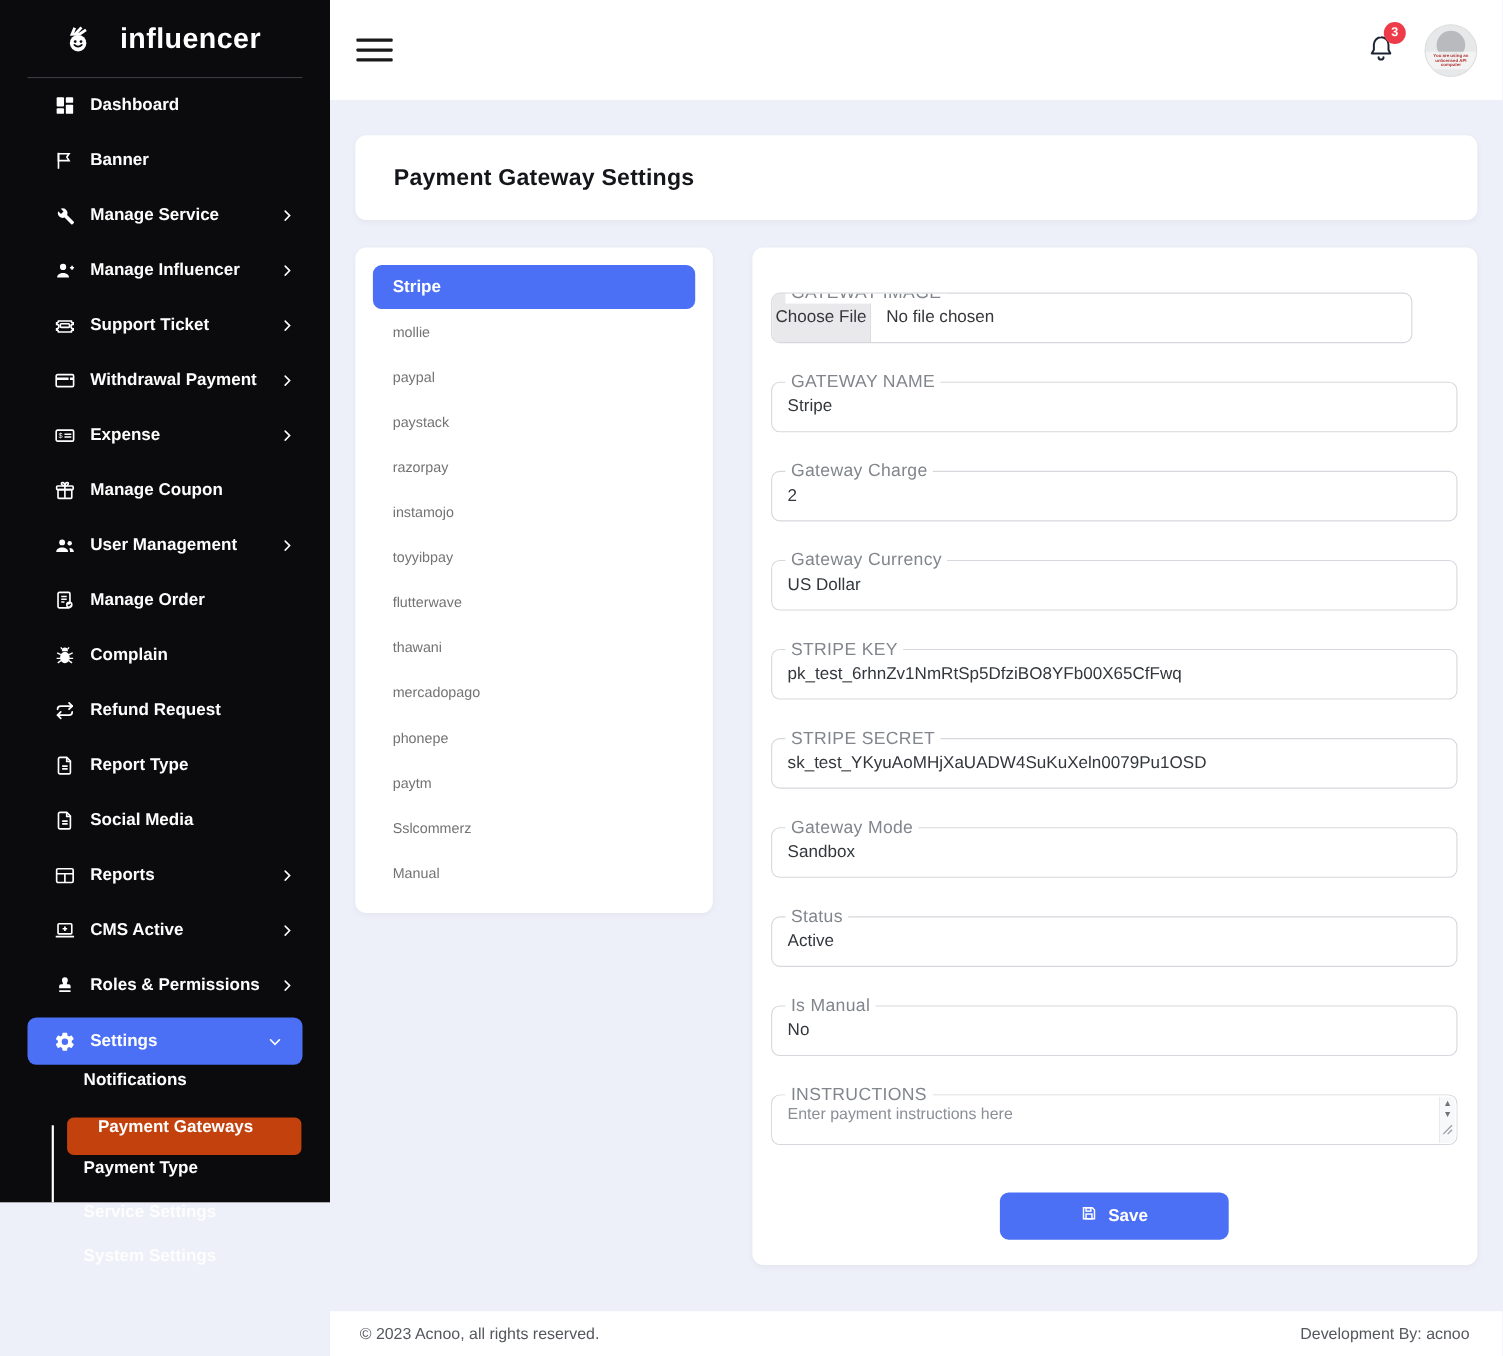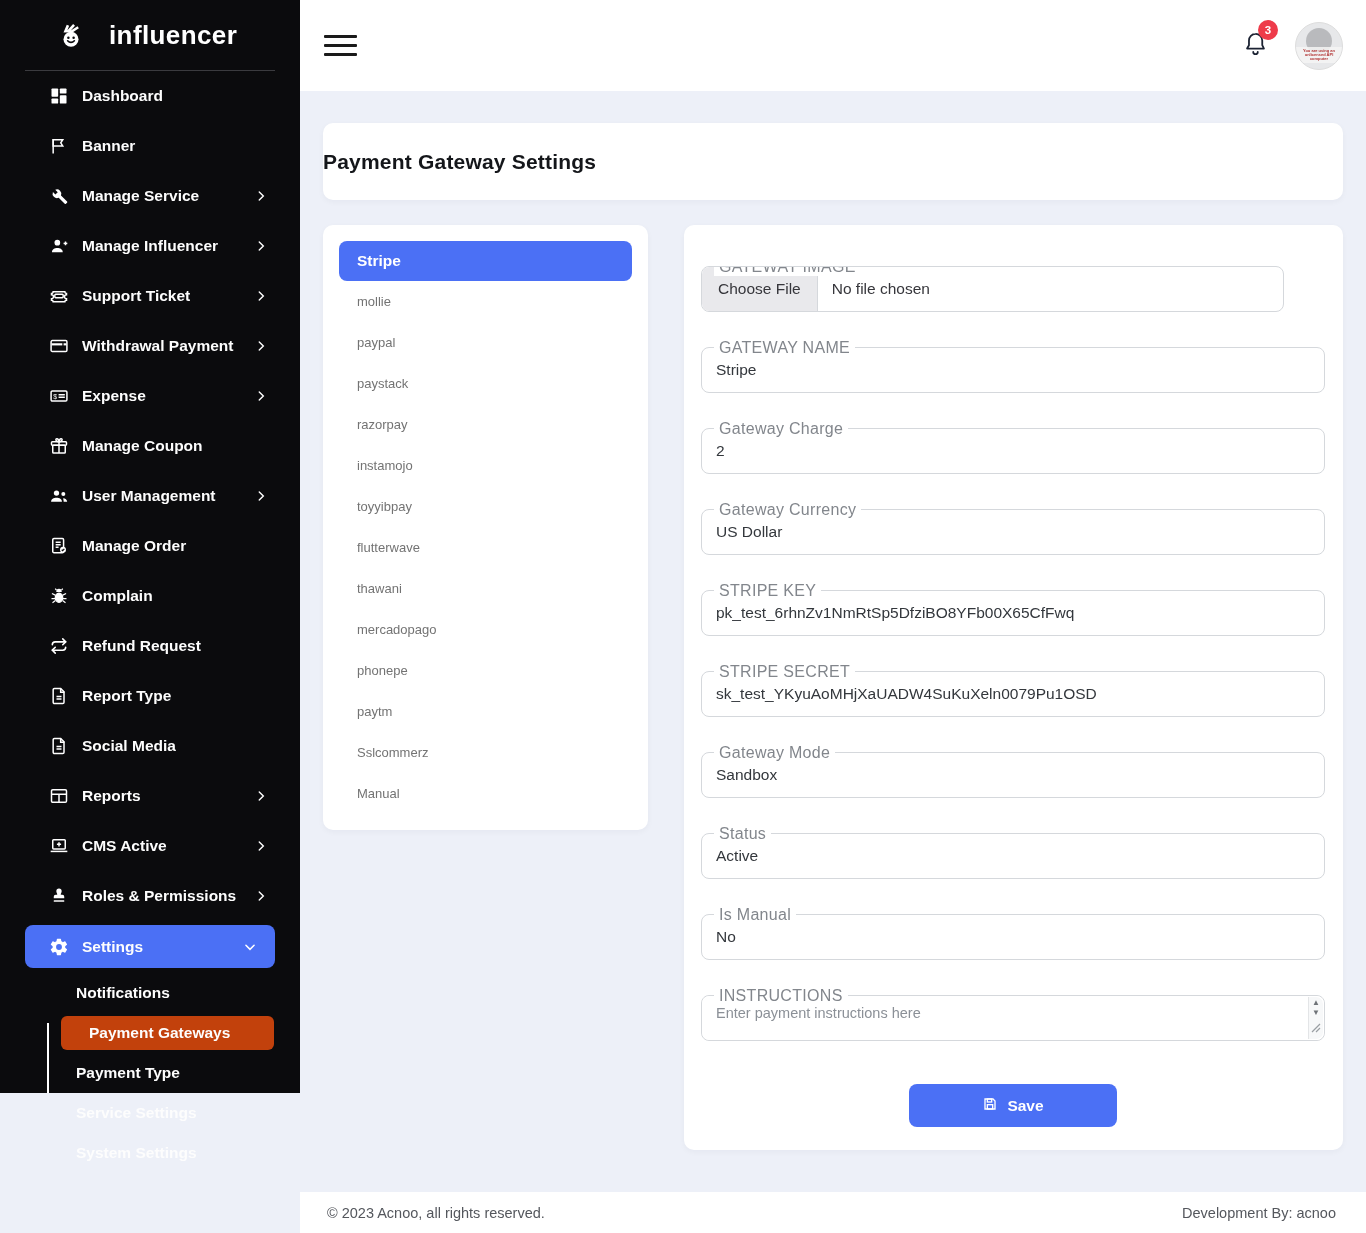--- a/index.html
+++ b/index.html
@@ -13,52 +13,52 @@
   .side-divider{border-top:1px solid #3b3b3f;margin:0 25px}
   .nav-item{display:flex;align-items:center;height:50px;padding:0 32px 0 48px;cursor:pointer}
   .nicon{width:21px;height:21px;display:flex;align-items:center;justify-content:center;margin-right:13px;flex-shrink:0}
   .nicon svg{width:20px;height:20px}
   .nlabel{font-size:15.5px;font-weight:600;color:#fdfdfd;white-space:nowrap}
   .chev{margin-left:auto;display:flex}
   .chev svg{width:14px;height:14px}
   .settings-row{margin:4px 25px 0 25px;height:43px;background:#4b70f5;border-radius:8px;display:flex;align-items:center;padding:0 18px 0 23px;cursor:pointer}
   .sub-line{position:absolute;left:47px;top:1023px;bottom:0;width:2px;background:#fff}
   .submenu{margin-top:5px}
-  .sub-item{height:40px;display:flex;align-items:center;padding-left:76px;font-size:15.5px;font-weight:600;cursor:pointer;color:#fdfdfd}
+  .sub-item{height:40px;display:flex;align-items:flex-start;padding-left:76px;font-size:15.5px;font-weight:600;cursor:pointer;color:#fdfdfd}
   .sub-item.active{height:34px;margin:3px 26px 3px 61px;padding-left:28px;background:#c2410c;border-radius:6px}
 
   
   .main{flex:1;display:flex;flex-direction:column;height:1233px}
   .topbar{height:91px;background:#fff;display:flex;align-items:center;justify-content:space-between;padding:0 23px 0 18px;flex-shrink:0}
   .hamburger{cursor:pointer;padding:6px}
   .hamburger span{display:block;width:33px;height:3px;background:#1a1a1a;border-radius:1px;margin:6px 0}
   .top-right{display:flex;align-items:center;gap:26px}
   .bell-wrap{position:relative;cursor:pointer}
   .badge{position:absolute;top:-10px;right:-9px;min-width:20px;height:20px;background:#ee3b4a;border-radius:50%;color:#fff;font-size:11.5px;font-weight:bold;display:flex;align-items:center;justify-content:center}
   .avatar{width:48px;height:48px;border-radius:50%;background:#e7e8ea;position:relative;overflow:hidden;cursor:pointer;border:1px solid #ddd}
   .avatar-head{position:absolute;top:5px;left:50%;transform:translateX(-50%);width:26px;height:26px;border-radius:50%;background:#b9babd}
   .avatar-mark{position:absolute;bottom:6px;left:0;right:0;background:rgba(245,245,245,.85);color:#b03030;font-size:4px;line-height:4px;text-align:center;padding:2px 1px;font-weight:bold}
 
   .content{flex:1;padding:32px 23px 0 23px;background:#edf0f8}
-  .title-card{background:#fff;border-radius:10px;height:77px;display:flex;align-items:center;box-shadow:0 2px 6px rgba(25,30,60,.04)}
+  .title-card{background:#fff;border-radius:10px;height:77px;display:flex;align-items:center;padding-left:35px;box-shadow:0 2px 6px rgba(25,30,60,.04)}
   .title-card h1{font-size:21px;font-weight:bold;color:#14161a;letter-spacing:.2px}
   .columns{display:flex;gap:36px;margin-top:25px;align-items:flex-start}
 
   
   .gw-card{width:325px;flex-shrink:0;background:#fff;border-radius:10px;padding:16px;box-shadow:0 2px 6px rgba(25,30,60,.04)}
   .gw-selected{display:flex;align-items:center;width:100%;height:40px;background:#4b70f5;border:none;border-radius:8px;color:#fff;font-family:inherit;font-size:15.5px;font-weight:600;padding-left:18px;cursor:pointer}
   .gw-item{height:41px;display:flex;align-items:center;padding-left:18px;color:#737373;font-size:13px;cursor:pointer}
 
   
   .form-card{flex:1;background:#fff;border-radius:10px;padding:41px 18px 23px 17px;box-shadow:0 2px 6px rgba(25,30,60,.04)}
   .field{position:relative;height:46px;border:1px solid #d5d8dc;border-radius:8px;margin-bottom:35px;display:flex;align-items:center;padding:0 14px}
   .field label{position:absolute;top:-9px;left:12px;background:#fff;padding:0 5px;font-size:16px;color:#82868c;letter-spacing:.3px;white-space:nowrap}
   .field input{border:none;outline:none;width:100%;font-family:inherit;font-size:15.5px;color:#33373c;background:transparent}
   .file-field{width:583px;padding:0;overflow:hidden}
-  .file-btn{height:100%;background:#e9e9ec;border-right:1px solid #d5d8dc;border-radius:7px 0 0 7px;display:flex;align-items:center;padding:0 16px;font-size:15.5px;color:#36363b;cursor:pointer;flex-shrink:0}
+  .file-btn{height:100%;background:#e9e9ec;border-right:1px solid #d5d8dc;border-radius:7px 0 0 7px;display:flex;align-items:center;padding:0 3px;font-size:15.5px;color:#36363b;cursor:pointer;flex-shrink:0}
   .file-status{padding-left:14px;font-size:15.5px;color:#36363b}
   .ta-field{padding:0;align-items:stretch}
   .ta-field textarea{border:none;outline:none;resize:none;flex:1;font-family:inherit;font-size:14.5px;color:#33373c;padding:9px 18px 0 14px;border-radius:8px}
   .ta-field textarea::placeholder{color:#8b9097}
   .ta-scroll{position:absolute;top:1px;right:1px;bottom:1px;width:15px;background:#f7f8f9;border-left:1px solid #e3e5e7;border-radius:0 7px 7px 0;display:flex;flex-direction:column;align-items:center;padding-top:1px;color:#6f7378;font-size:8px;line-height:10px;cursor:pointer}
   .ta-grip{position:absolute;right:3px;bottom:3px}
   .save-row{display:flex;justify-content:center;margin-top:43px}
   .save-btn{width:208px;height:43px;background:#4b70f5;border:none;border-radius:8px;color:#fff;font-family:inherit;font-size:15.5px;font-weight:600;display:flex;align-items:center;justify-content:center;gap:9px;cursor:pointer}
   .field:last-of-type{margin-bottom:0}
 

